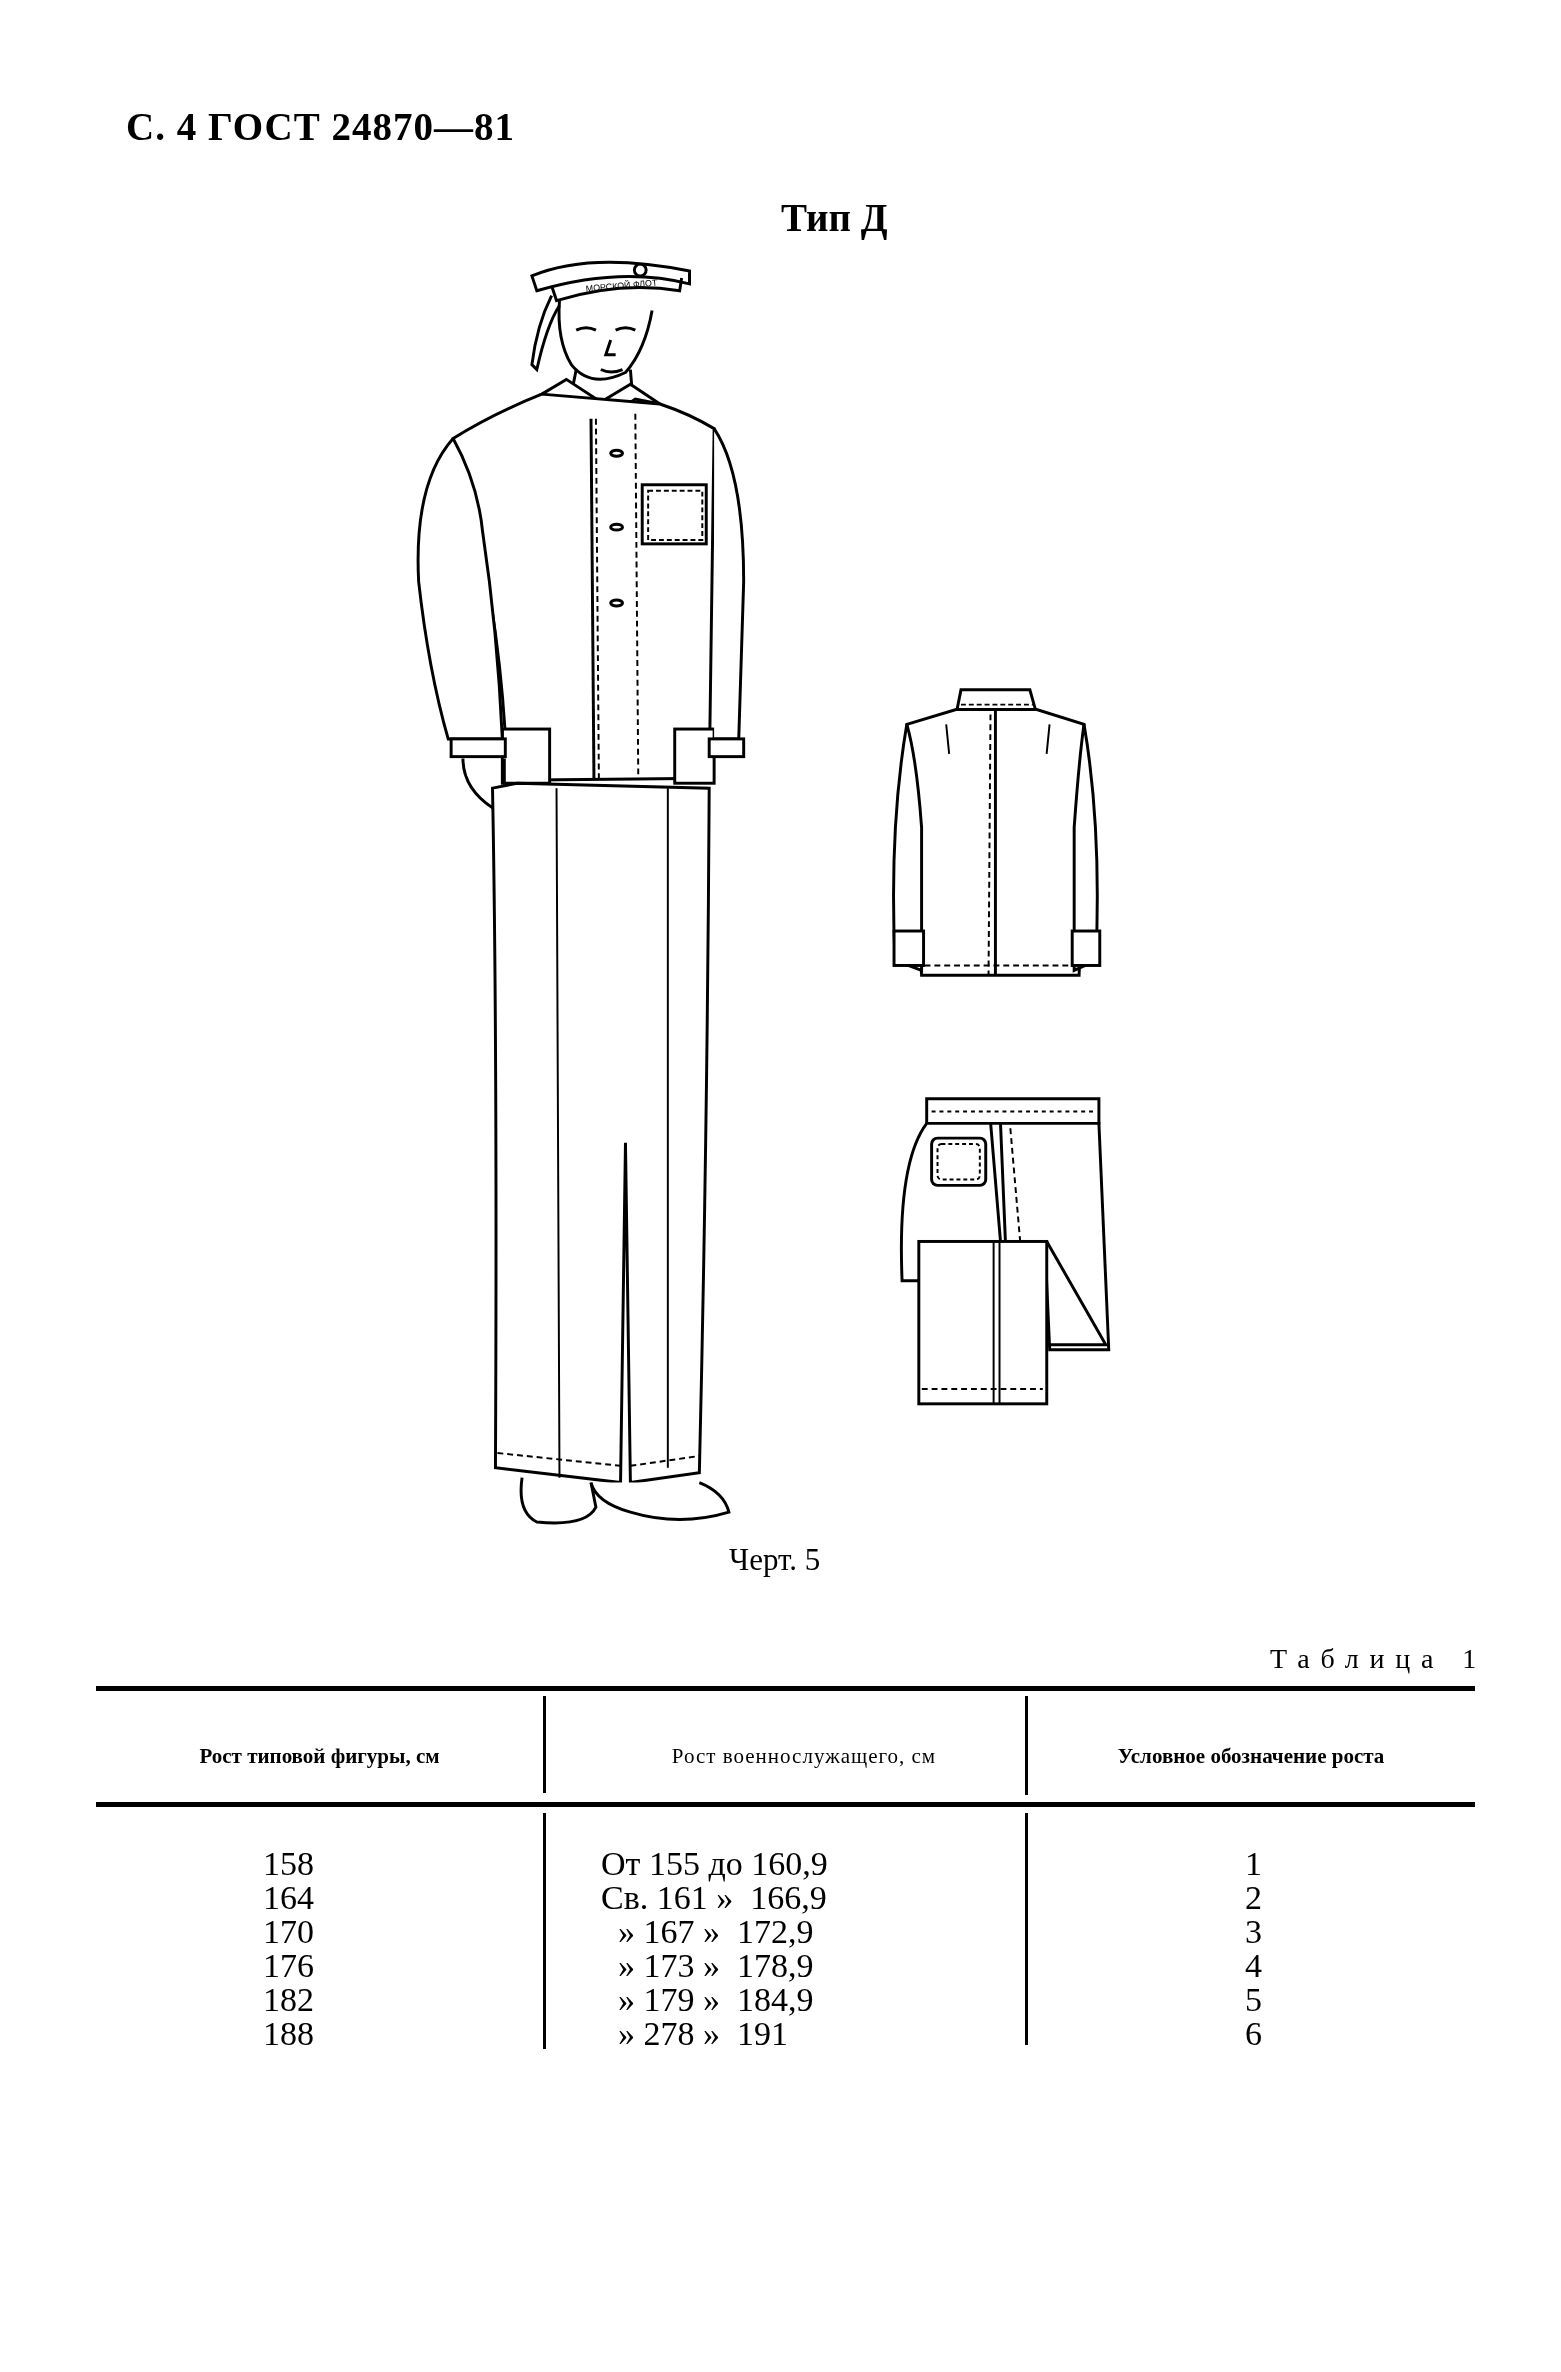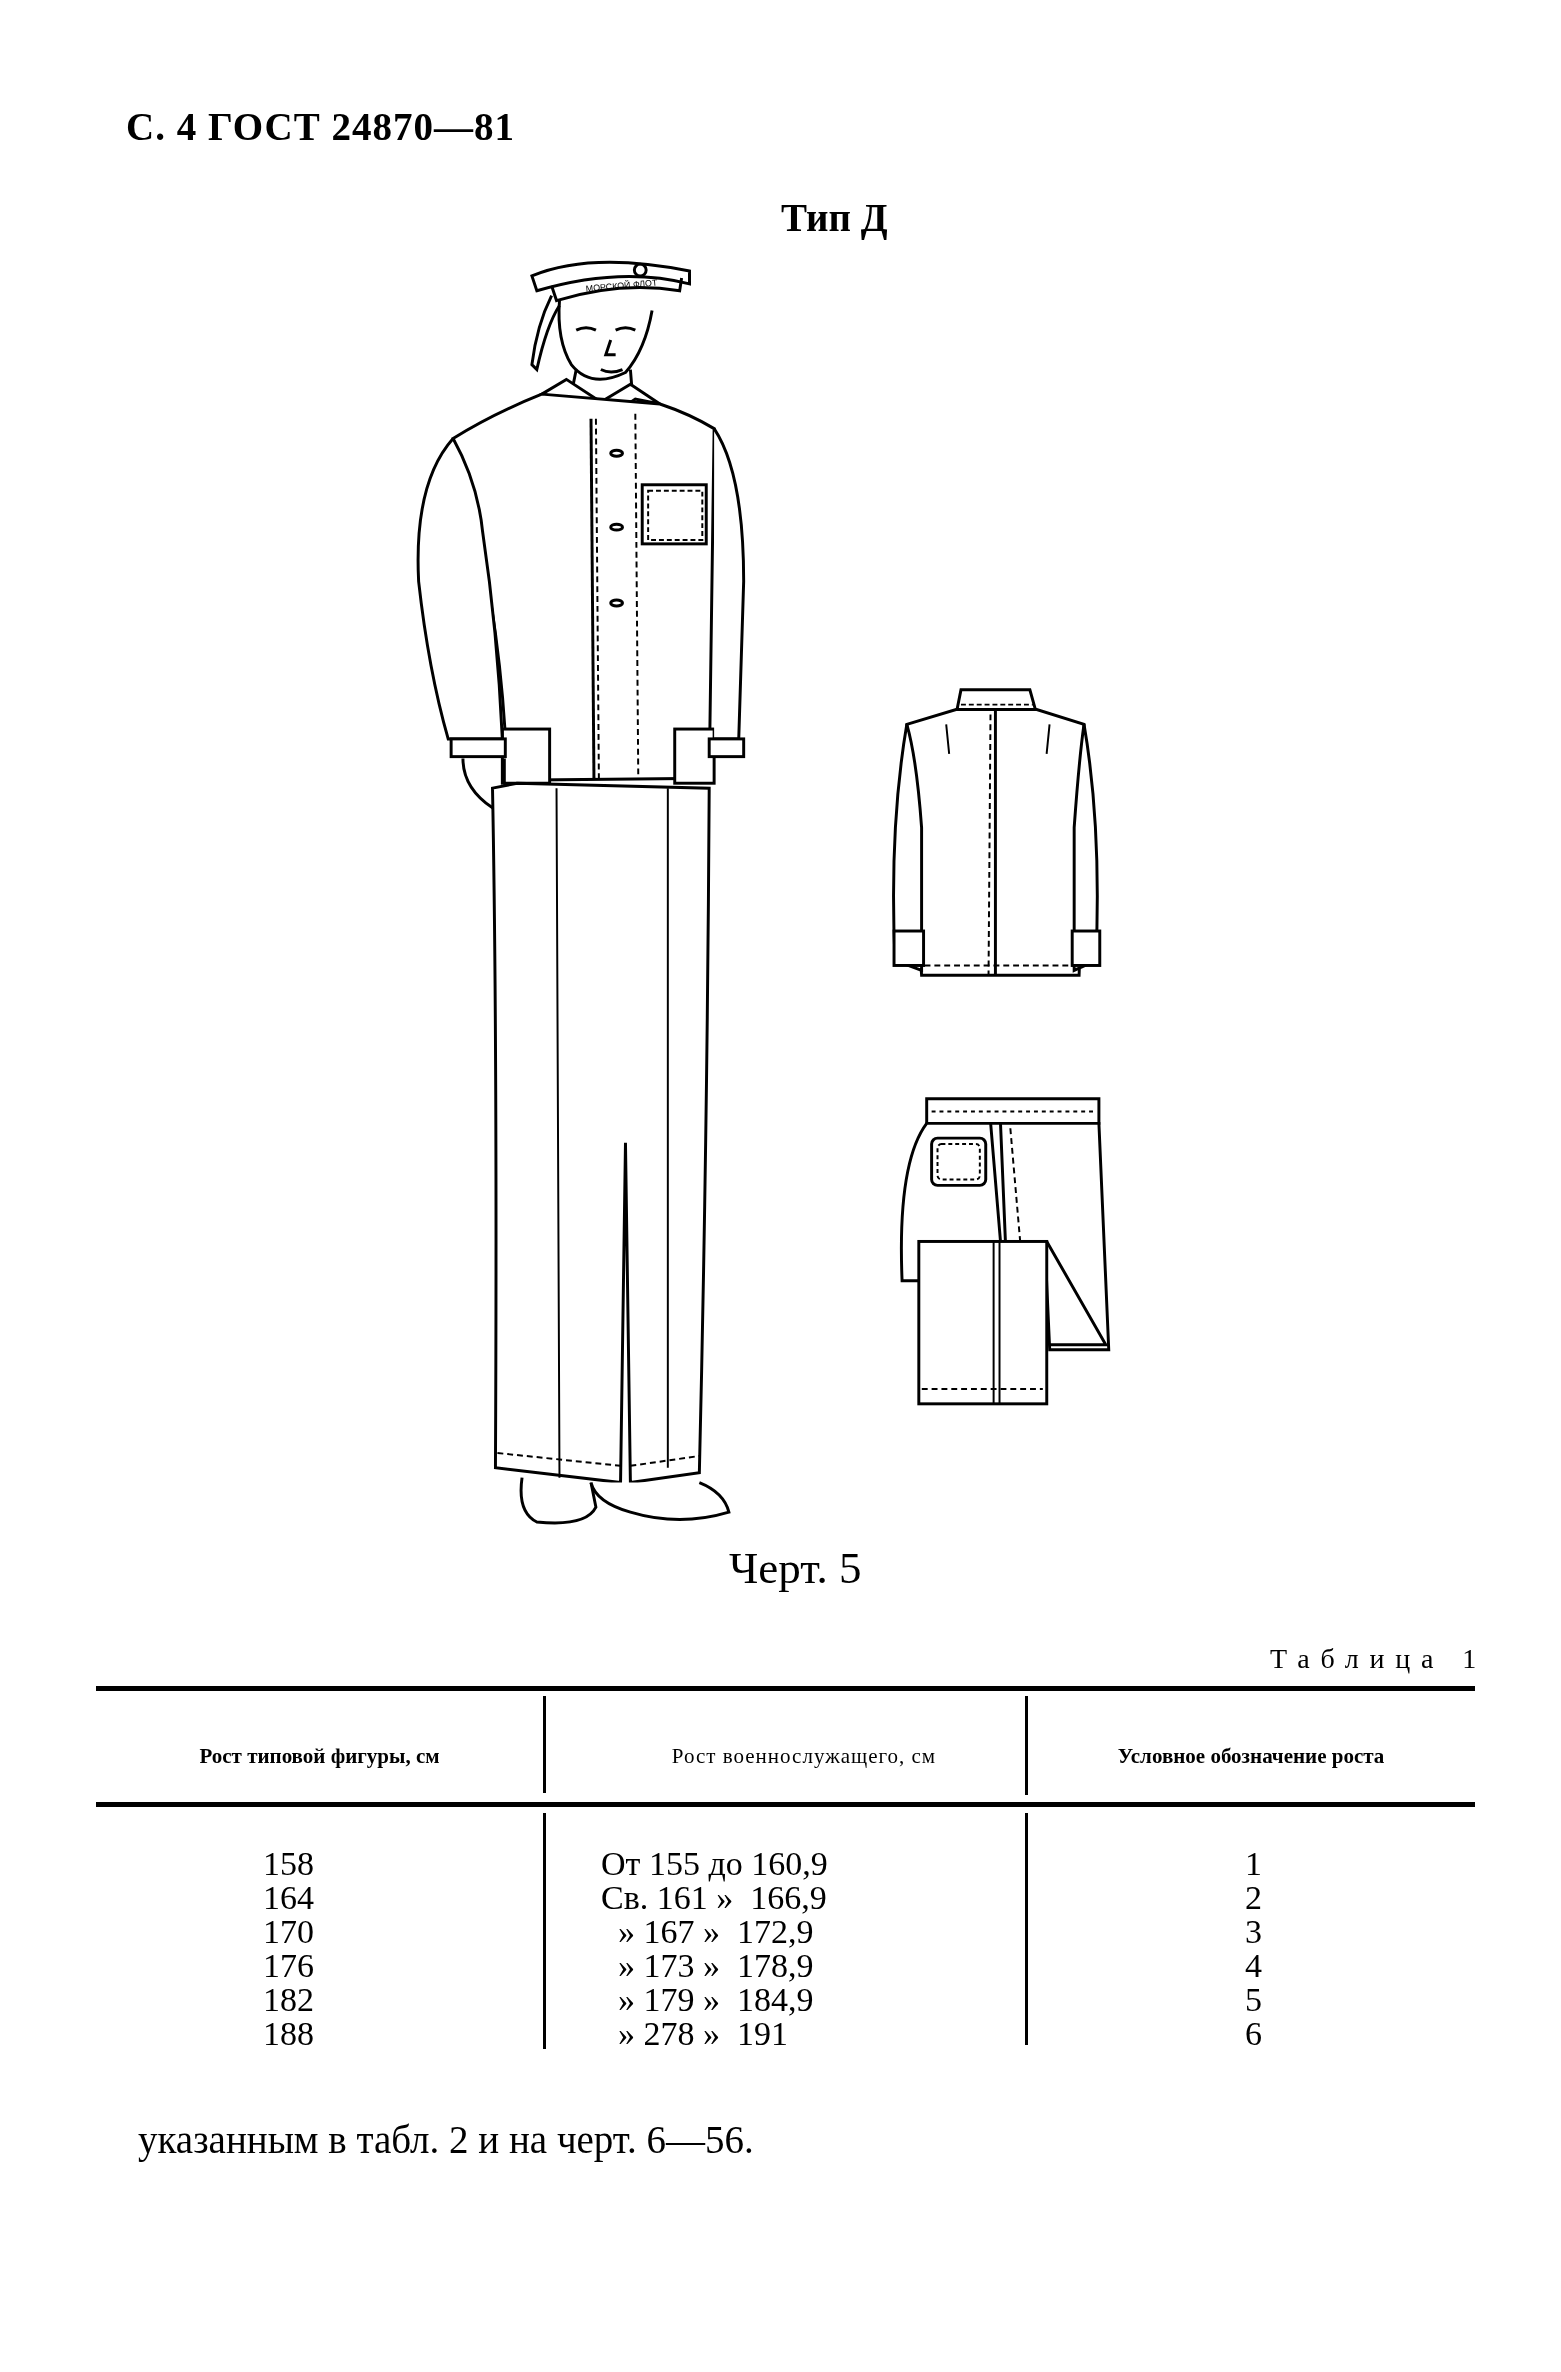--- a/index.html
+++ b/index.html
@@ -1,21 +1,21 @@
 <!DOCTYPE html>
 <html><head>
 <meta charset="utf-8">
 <style>
   html, body { margin: 0; padding: 0; background: #ffffff; }
   body { width: 1561px; height: 2372px; position: relative; overflow: hidden;
          font-family: "Liberation Serif", "DejaVu Serif", serif; color: #000; }
   .abs { position: absolute; margin-left: 39px; }
   .page-header { left: 87px; top: 104px; font-size: 39px; font-weight: bold; letter-spacing: 1px; }
   .type-title { left: 0; width: 1561px; text-align: center; top: 195px; font-size: 39px; font-weight: bold; padding-left: 29.6px; box-sizing: border-box;}
-  .fig-caption { left: 690px; top: 1542px; font-size: 45px; }
+  .fig-caption { left: 690px; top: 1542px; font-size: 31px; }
   .table-caption { left: 1231px; top: 1643px; font-size: 28px; letter-spacing: 10.8px; }
   .rule { position: absolute; background: #000; }
   .th { position: absolute; top: 1744px; font-size: 21px; font-weight: bold; text-align: center; white-space: nowrap; }
   .col { position: absolute; top: 1847px; font-size: 34px; line-height: 34px; }
   .col div { white-space: pre; }
   .para { left: 99px; width: 1379px; top: 2116px; font-size: 39px; line-height: 47px; }
   .para .l1 { display: flex; justify-content: space-between; padding-left: 59px; }
   svg { position: absolute; }
 </style>
 </head>
@@ -138,15 +138,14 @@
 <div class="col" style="left:1245px;">
   <div>1</div>
   <div>2</div>
   <div>3</div>
   <div>4</div>
   <div>5</div>
   <div>6</div>
 </div>
 
 <div class="abs para">
-  <div>указанным в табл. 2 и на черт. 6—56.</div>
 </div>
 
 
 </body></html>

